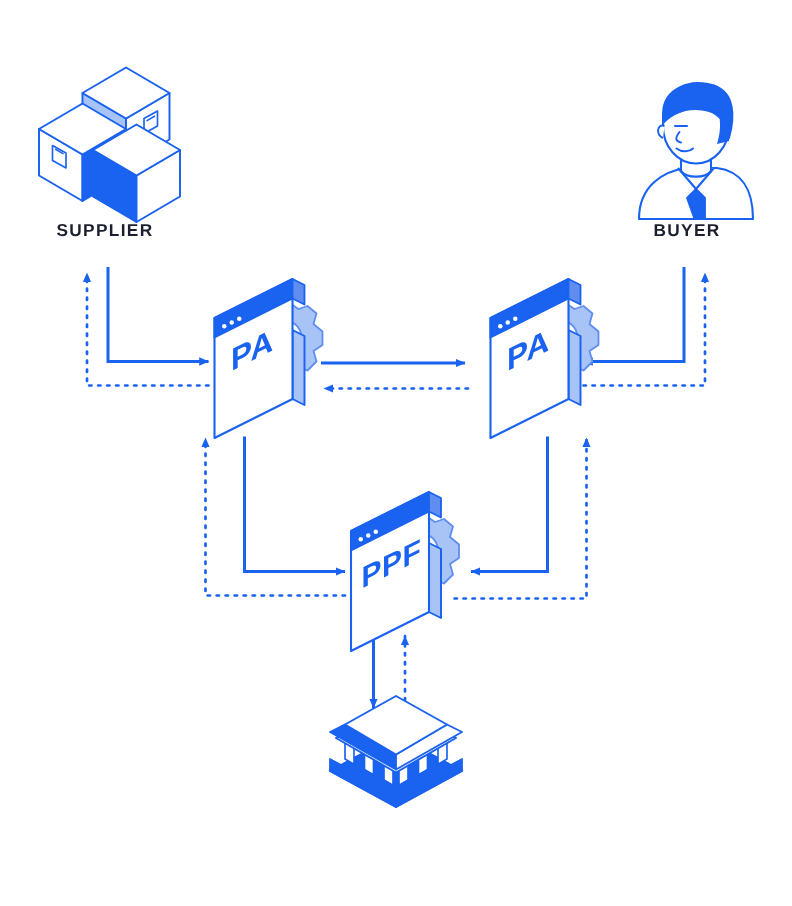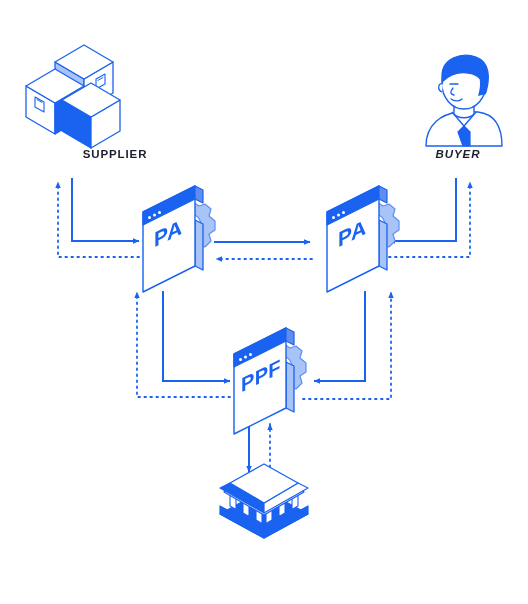--- a/index.html
+++ b/index.html
@@ -11,22 +11,22 @@
     position:absolute;
     font-family:"Liberation Sans","DejaVu Sans",sans-serif;
     font-size:11.5px;
     font-weight:bold;
     letter-spacing:.9px;
     color:#1b1f2e;
     white-space:nowrap;
     text-align:center;
     user-select:none;
   }
-  #label-supplier{left:0;top:148px;width:140px;padding-left:45px;}
-  #label-buyer{left:388px;top:148px;width:140px;font-style:italic;}
+  #label-supplier{left:0;top:148px;width:140px;}
+  #label-buyer{left:388px;top:148px;width:140px;}
   #label-tax{left:184px;top:539px;width:160px;}
 </style>
 </head>
 <body>
 
 <div id="stage">
 
   <svg width="528" height="604" viewBox="0 0 528 604">
     <defs>
       <marker id="ah" markerWidth="7" markerHeight="7" refX="6.2" refY="3.2" orient="auto" markerUnits="userSpaceOnUse">

